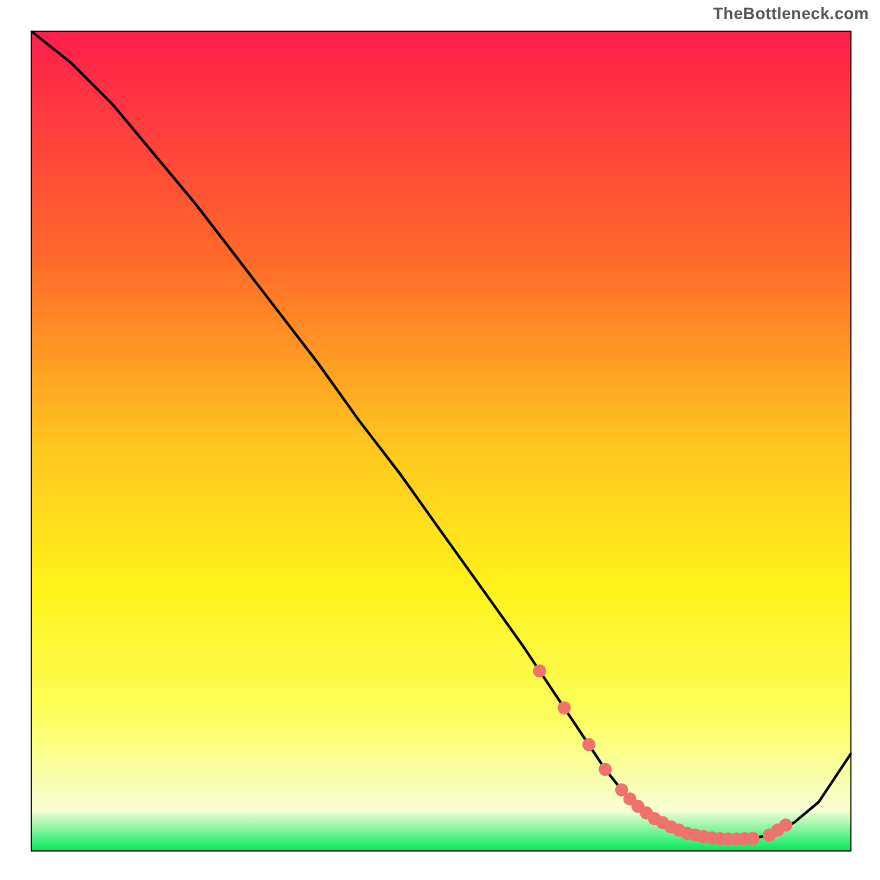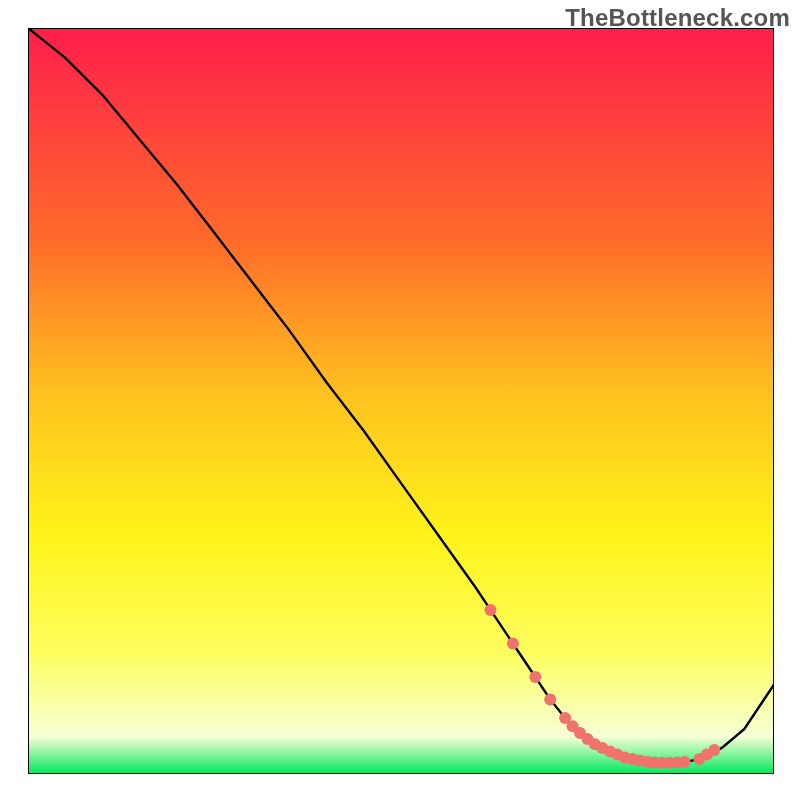--- a/index.html
+++ b/index.html
@@ -13,21 +13,21 @@
   }
   .stage {
     position: relative;
     width: 800px;
     height: 800px;
   }
   .watermark {
     position: absolute;
     top: 4px;
     right: 10px;
-    font-size: 24px;
+    font-size: 15px;
     font-weight: 600;
     color: #555;
     letter-spacing: 0.2px;
     z-index: 10;
   }
   .plot {
     position: absolute;
     left: 28px;
     top: 28px;
     width: 746px;

